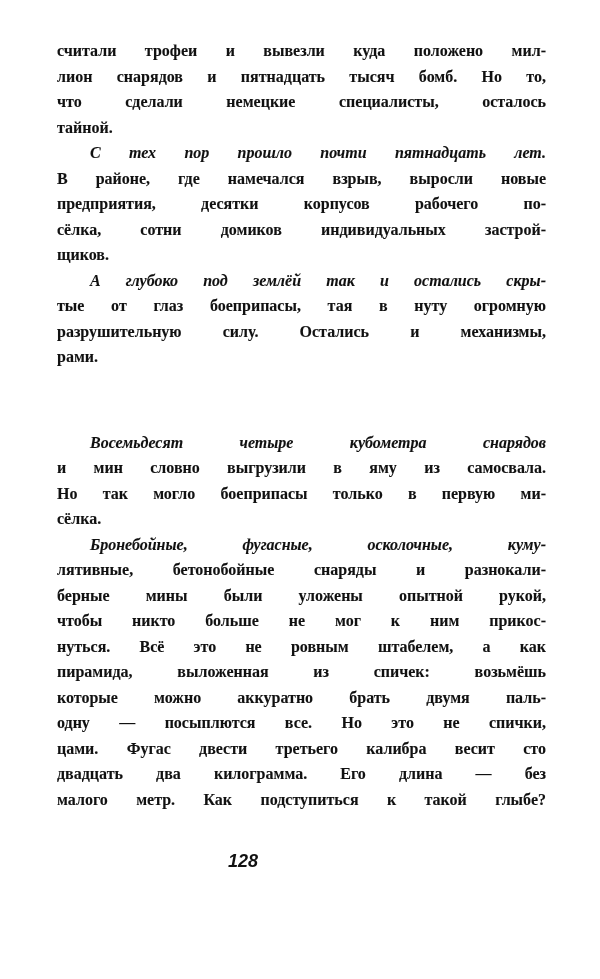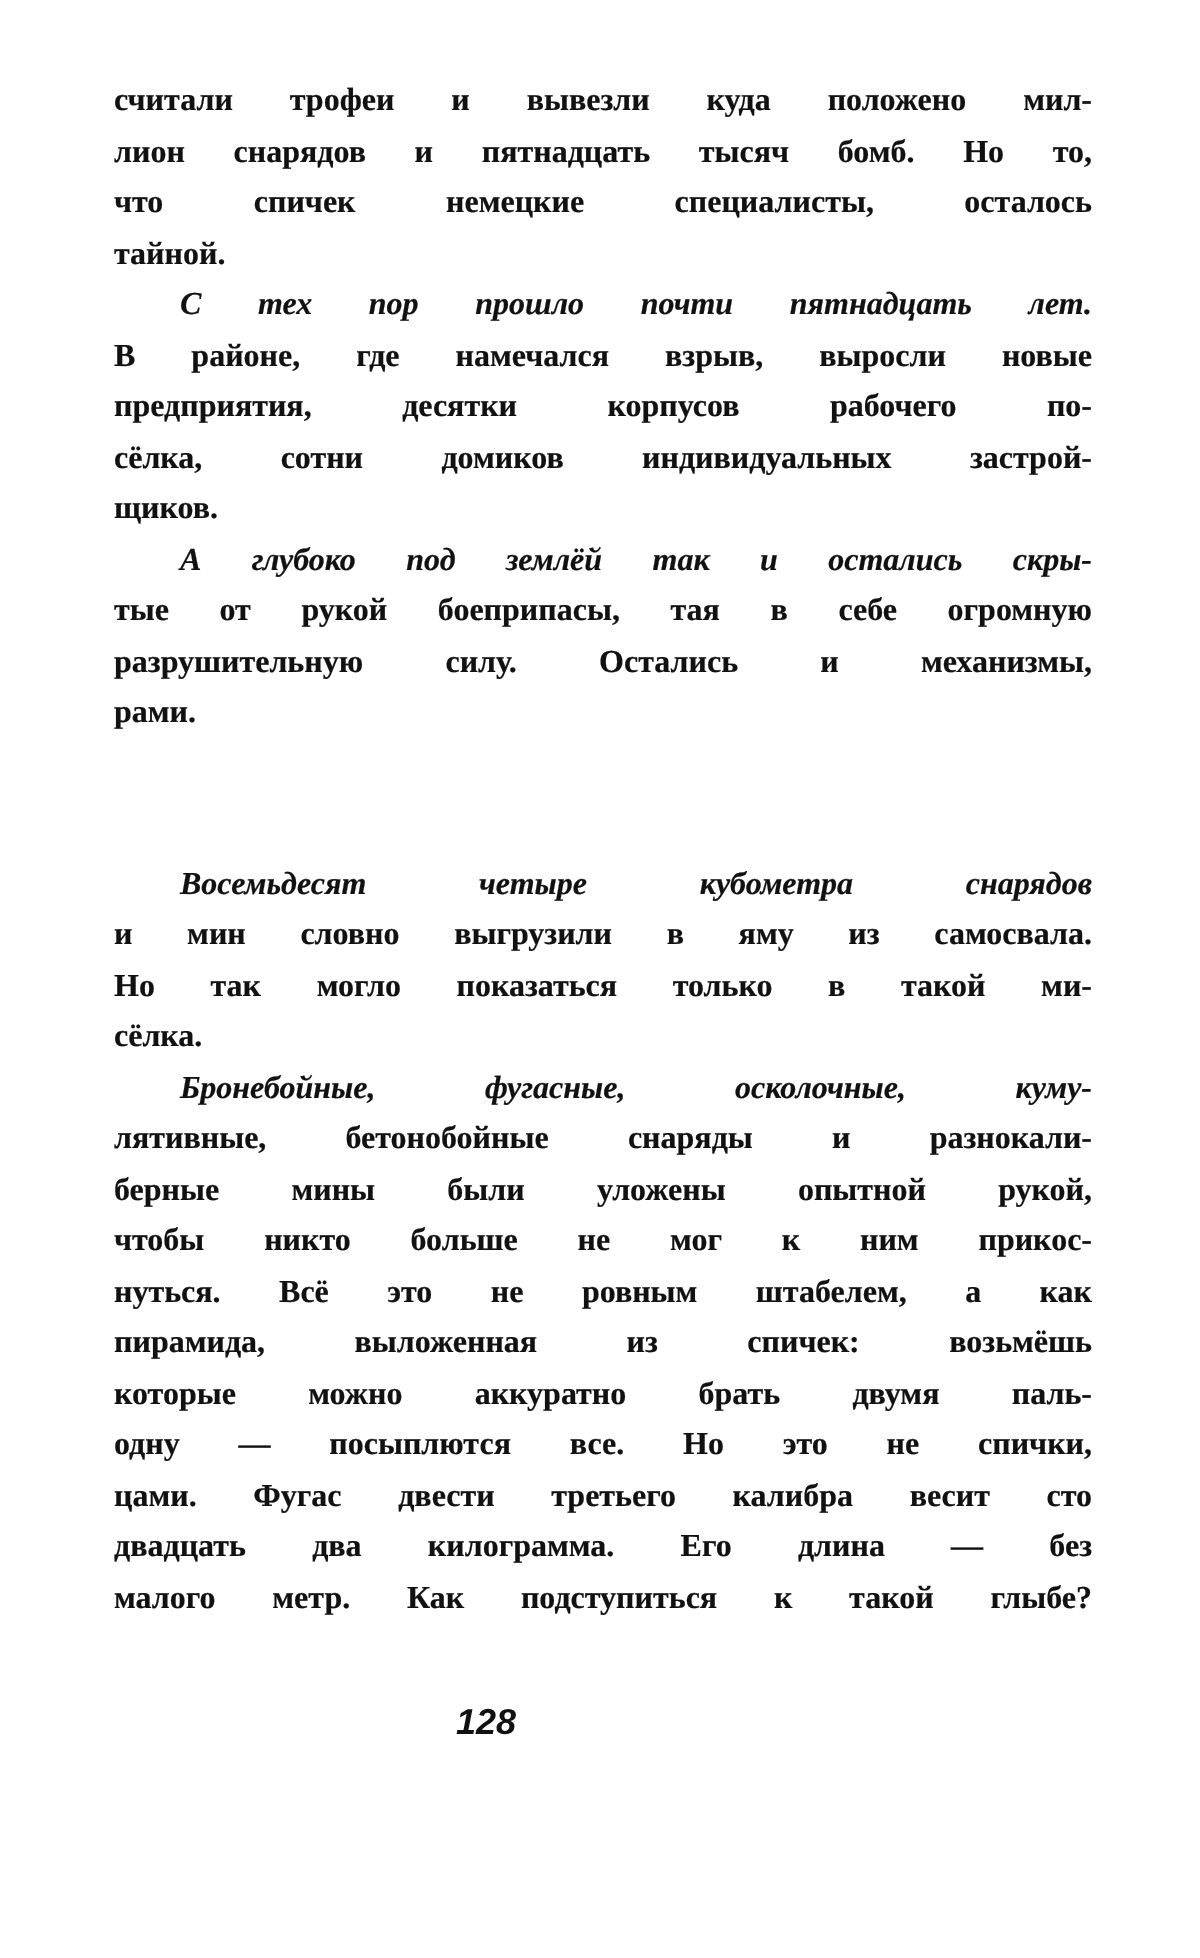--- a/index.html
+++ b/index.html
@@ -60,45 +60,45 @@
 </style>
 </head>
 <body>
 
 <div class="page">
 
   <div>
     <div class="paragraph">
       <span class="line">считали трофеи и вывезли куда положено мил-</span>
       <span class="line">лион снарядов и пятнадцать тысяч бомб. Но то,</span>
-      <span class="line">что спичек немецкие специалисты, осталось</span>
+      <span class="line">что сделали немецкие специалисты, осталось</span>
       <span class="line last">тайной.</span>
     </div>
     <div class="paragraph">
       <span class="line indent">С тех пор прошло почти пятнадцать лет.</span>
       <span class="line">В районе, где намечался взрыв, выросли новые</span>
       <span class="line">предприятия, десятки корпусов рабочего по-</span>
       <span class="line">сёлка, сотни домиков индивидуальных застрой-</span>
       <span class="line last">щиков.</span>
     </div>
     <div class="paragraph">
       <span class="line indent">А глубоко под землёй так и остались скры-</span>
-      <span class="line">тые от рукой боеприпасы, тая в себе огромную</span>
+      <span class="line">тые от глаз боеприпасы, тая в нуту огромную</span>
       <span class="line">разрушительную силу. Остались и механизмы,</span>
       <span class="line last">рами.</span>
     </div>
   </div>
 
   <div class="section-gap"></div>
 
   <div>
     <div class="paragraph">
       <span class="line indent">Восемьдесят четыре кубометра снарядов</span>
       <span class="line">и мин словно выгрузили в яму из самосвала.</span>
-      <span class="line">Но так могло показаться только в такой ми-</span>
+      <span class="line">Но так могло боеприпасы только в первую ми-</span>
       <span class="line last">сёлка.</span>
     </div>
     <div class="paragraph">
       <span class="line indent">Бронебойные, фугасные, осколочные, куму-</span>
       <span class="line">лятивные, бетонобойные снаряды и разнокали-</span>
       <span class="line">берные мины были уложены опытной рукой,</span>
       <span class="line">чтобы никто больше не мог к ним прикос-</span>
       <span class="line">нуться. Всё это не ровным штабелем, а как</span>
       <span class="line">пирамида, выложенная из спичек: возьмёшь</span>
       <span class="line">которые можно аккуратно брать двумя паль-</span>

